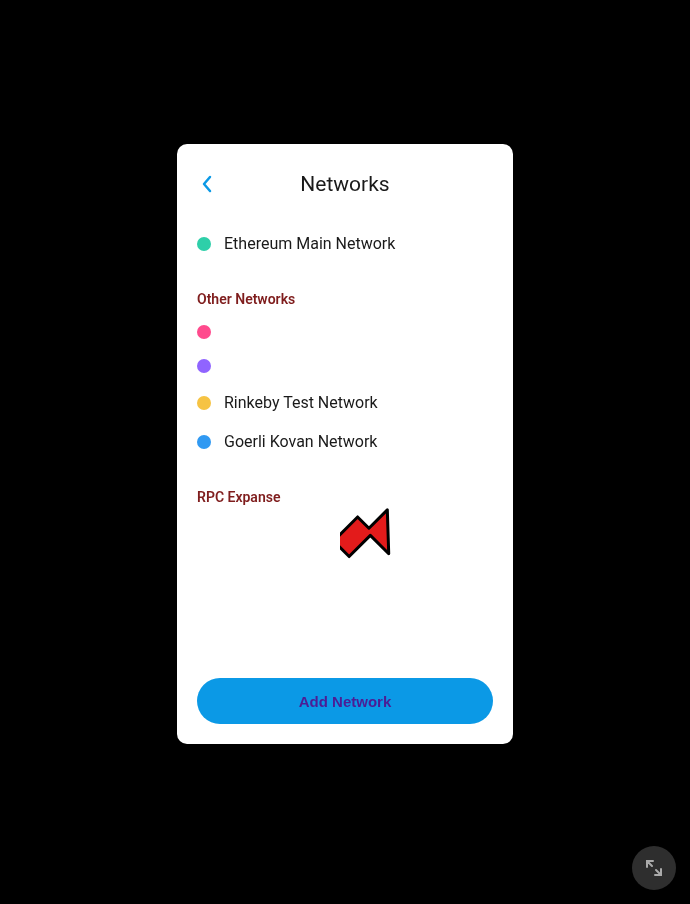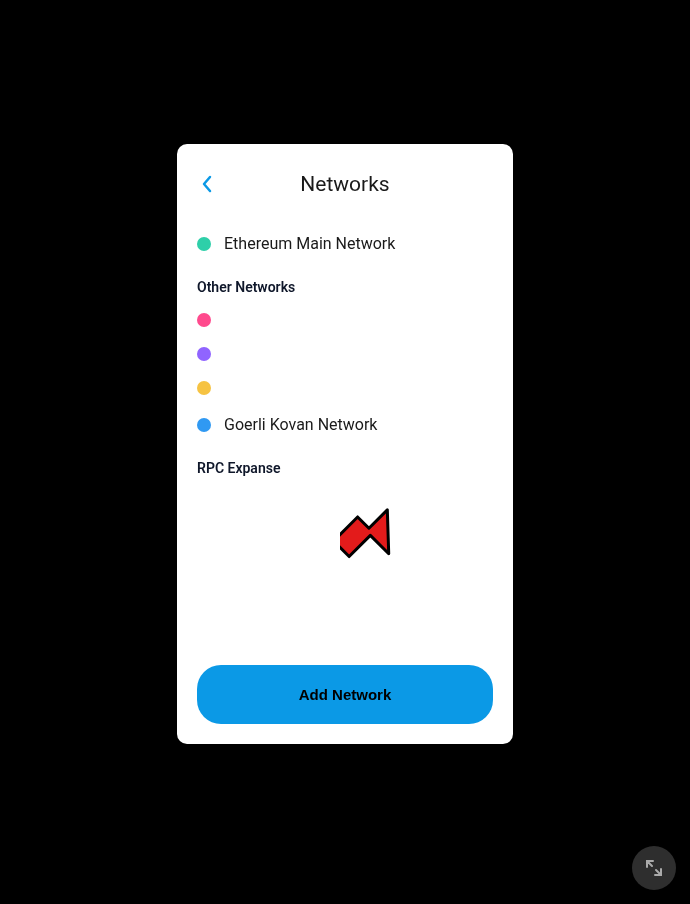--- a/index.html
+++ b/index.html
@@ -64,33 +64,33 @@
       border-radius: 50%;
       flex-shrink: 0;
     }
     .network-label {
       font-size: 16px;
       color: #1a1a1a;
     }
     .section-header {
       font-size: 14px;
       font-weight: 600;
-      color: #0f172a;
-      margin-top: 16px;
+      color: #7f1d1d;
+      margin-top: 28px;
       margin-bottom: 8px;
     }
     .spacer {
       flex: 1;
     }
     .add-btn {
       background: #0b99e6;
-      color: #000000;
+      color: #4c1d95;
       border: none;
       border-radius: 24px;
-      height: 59px;
+      height: 46px;
       font-size: 15px;
       font-weight: 600;
       cursor: pointer;
       width: 100%;
     }
     .arrow-annotation {
       position: absolute;
       left: 340px;
       top: 505px;
       pointer-events: none;
@@ -130,20 +130,21 @@
   <div class="section-header">Other Networks</div>
 
   <div class="network-item">
     <div class="dot" style="background: rgb(255, 74, 141);"></div>
   </div>
   <div class="network-item">
     <div class="dot" style="background: rgb(144, 100, 255);"></div>
   </div>
   <div class="network-item">
     <div class="dot" style="background: rgb(246, 195, 67);"></div>
+    <div class="network-label">Rinkeby Test Network</div>
   </div>
   <div class="network-item">
     <div class="dot" style="background: rgb(48, 153, 242);"></div>
     <div class="network-label">Goerli Kovan Network</div>
   </div>
 
   <div class="section-header">RPC Expanse</div>
 
 
   <div class="spacer"></div>

